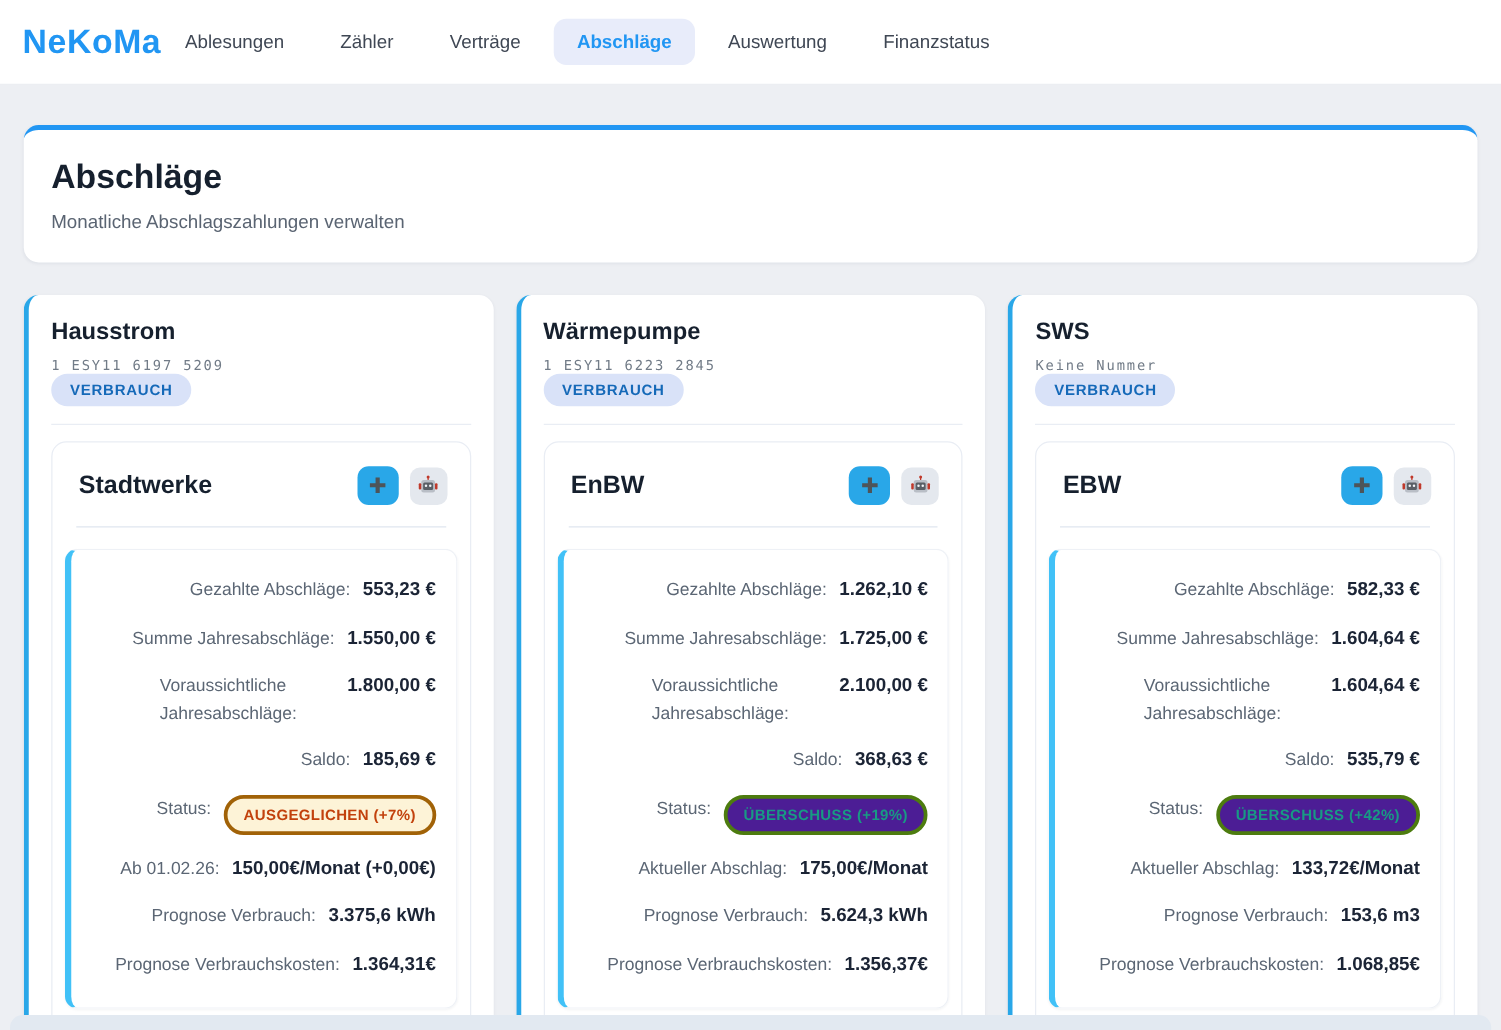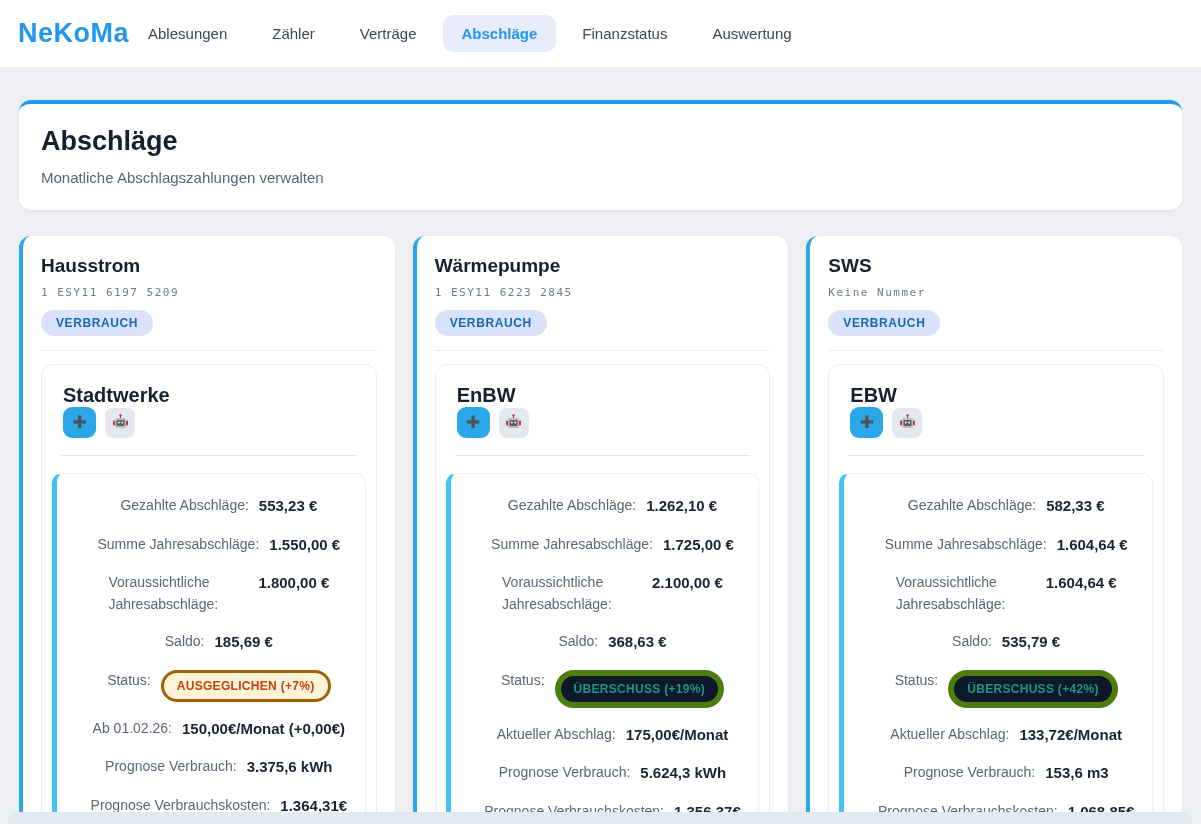--- a/index.html
+++ b/index.html
@@ -44,78 +44,78 @@
     padding: 19px 18px;
     box-shadow: 0 1px 3px rgba(20,40,70,.06);
     min-height: 700px;
   }
   .card-title { font-size: 19px; font-weight: bold; color: #16202e; }
   .meter-number {
     margin-top: 9px; font-family: "DejaVu Sans Mono", monospace;
     font-size: 11px; color: #717b87; letter-spacing: 1.5px;
   }
   .consumption-badge {
-    display: inline-block; margin-top: 11px;
+    display: inline-block; 
     background: #d9e2f8; color: #1569b8;
     font-size: 12px; font-weight: bold; letter-spacing: 0.6px;
     padding: 6px 15px; border-radius: 999px;
   }
   .card-divider { border-top: 1px solid #e9edf4; margin: 14px 0 13px; }
 
   
   .provider-card { border: 1px solid #e9edf4; border-radius: 12px; padding: 14px 9px 20px; }
-  .provider-head { display: flex; justify-content: space-between; padding: 5px 9px 0 12px; flex-direction: column; }
+  .provider-head { display: flex; align-items: center; justify-content: space-between; padding: 5px 9px 0 12px; }
   .provider-title { font-size: 20px; font-weight: bold; color: #16202e; }
   .provider-actions { display: flex; align-items: center; gap: 9px; }
   .btn-add {
     width: 33px; height: 31px; border: none; border-radius: 9px;
     background: #29a7e8; color: #4d5archive459;
     color: #4d5459; font-size: 17px; line-height: 1;
     display: flex; align-items: center; justify-content: center; cursor: pointer;
   }
   .btn-robot {
     width: 30px; height: 30px; border: none; border-radius: 8px;
     background: #e4e8ee; display: flex; align-items: center; justify-content: center; cursor: pointer;
   }
   .provider-divider { border-top: 1px solid #dfe6f0; margin: 17px 10px 0; }
 
   .stats-box {
     margin: 17px 1px 0; border-radius: 10px;
     border: 1px solid #eef1f6; border-left: 5px solid #41c1f7;
     padding: 13px 16px 15px;
     box-shadow: 0 1px 2px rgba(16,42,67,.05);
   }
-  .row { display: flex; justify-content: center; align-items: flex-start; gap: 10px; padding: 8px 0; margin-left: 16px; }
+  .row { display: flex; justify-content: flex-end; align-items: flex-start; gap: 10px; padding: 8px 0; margin-left: 16px; }
   .row .lbl { font-size: 14px; color: #5b6674; line-height: 1.55; }
   .row .val { font-size: 15px; font-weight: bold; color: #1b2435; line-height: 1.5; text-align: left; }
   .val-wrap { max-width: 5em; }
   .status-pill {
     font-size: 12px; font-weight: bold; letter-spacing: 0.3px;
     padding: 6px 13px; border-radius: 999px; white-space: nowrap;
   }
   .status-pill.warning { background: #fdf3d7; border: 3px solid #a16207; color: #c2410c; }
-  .status-pill.success { background: #0f172a; border: 6px solid #4d7c0f; color: #189a84; }
+  .status-pill.success { background: #4c1d95; border: 3px solid #4d7c0f; color: #189a84; }
 
   .bottom-strip {
     position: fixed; bottom: 0; left: 8px; right: 8px; height: 12px;
     background: #e2e9f1; border-radius: 10px 10px 0 0;
   }
 </style>
 </head>
 <body>
 
 <header class="topbar">
   <div class="logo">NeKoMa</div>
   <nav class="nav">
     <div class="nav-item">Ablesungen</div>
     <div class="nav-item">Zähler</div>
     <div class="nav-item">Verträge</div>
     <div class="nav-item active">Abschläge</div>
+    <div class="nav-item">Auswertung</div>
     <div class="nav-item">Finanzstatus</div>
-    <div class="nav-item">Auswertung</div>
   </nav>
 </header>
 
 <main class="content">
 
   <section class="page-header">
     <h1>Abschläge</h1>
     <div class="subtitle">Monatliche Abschlagszahlungen verwalten</div>
   </section>
 

